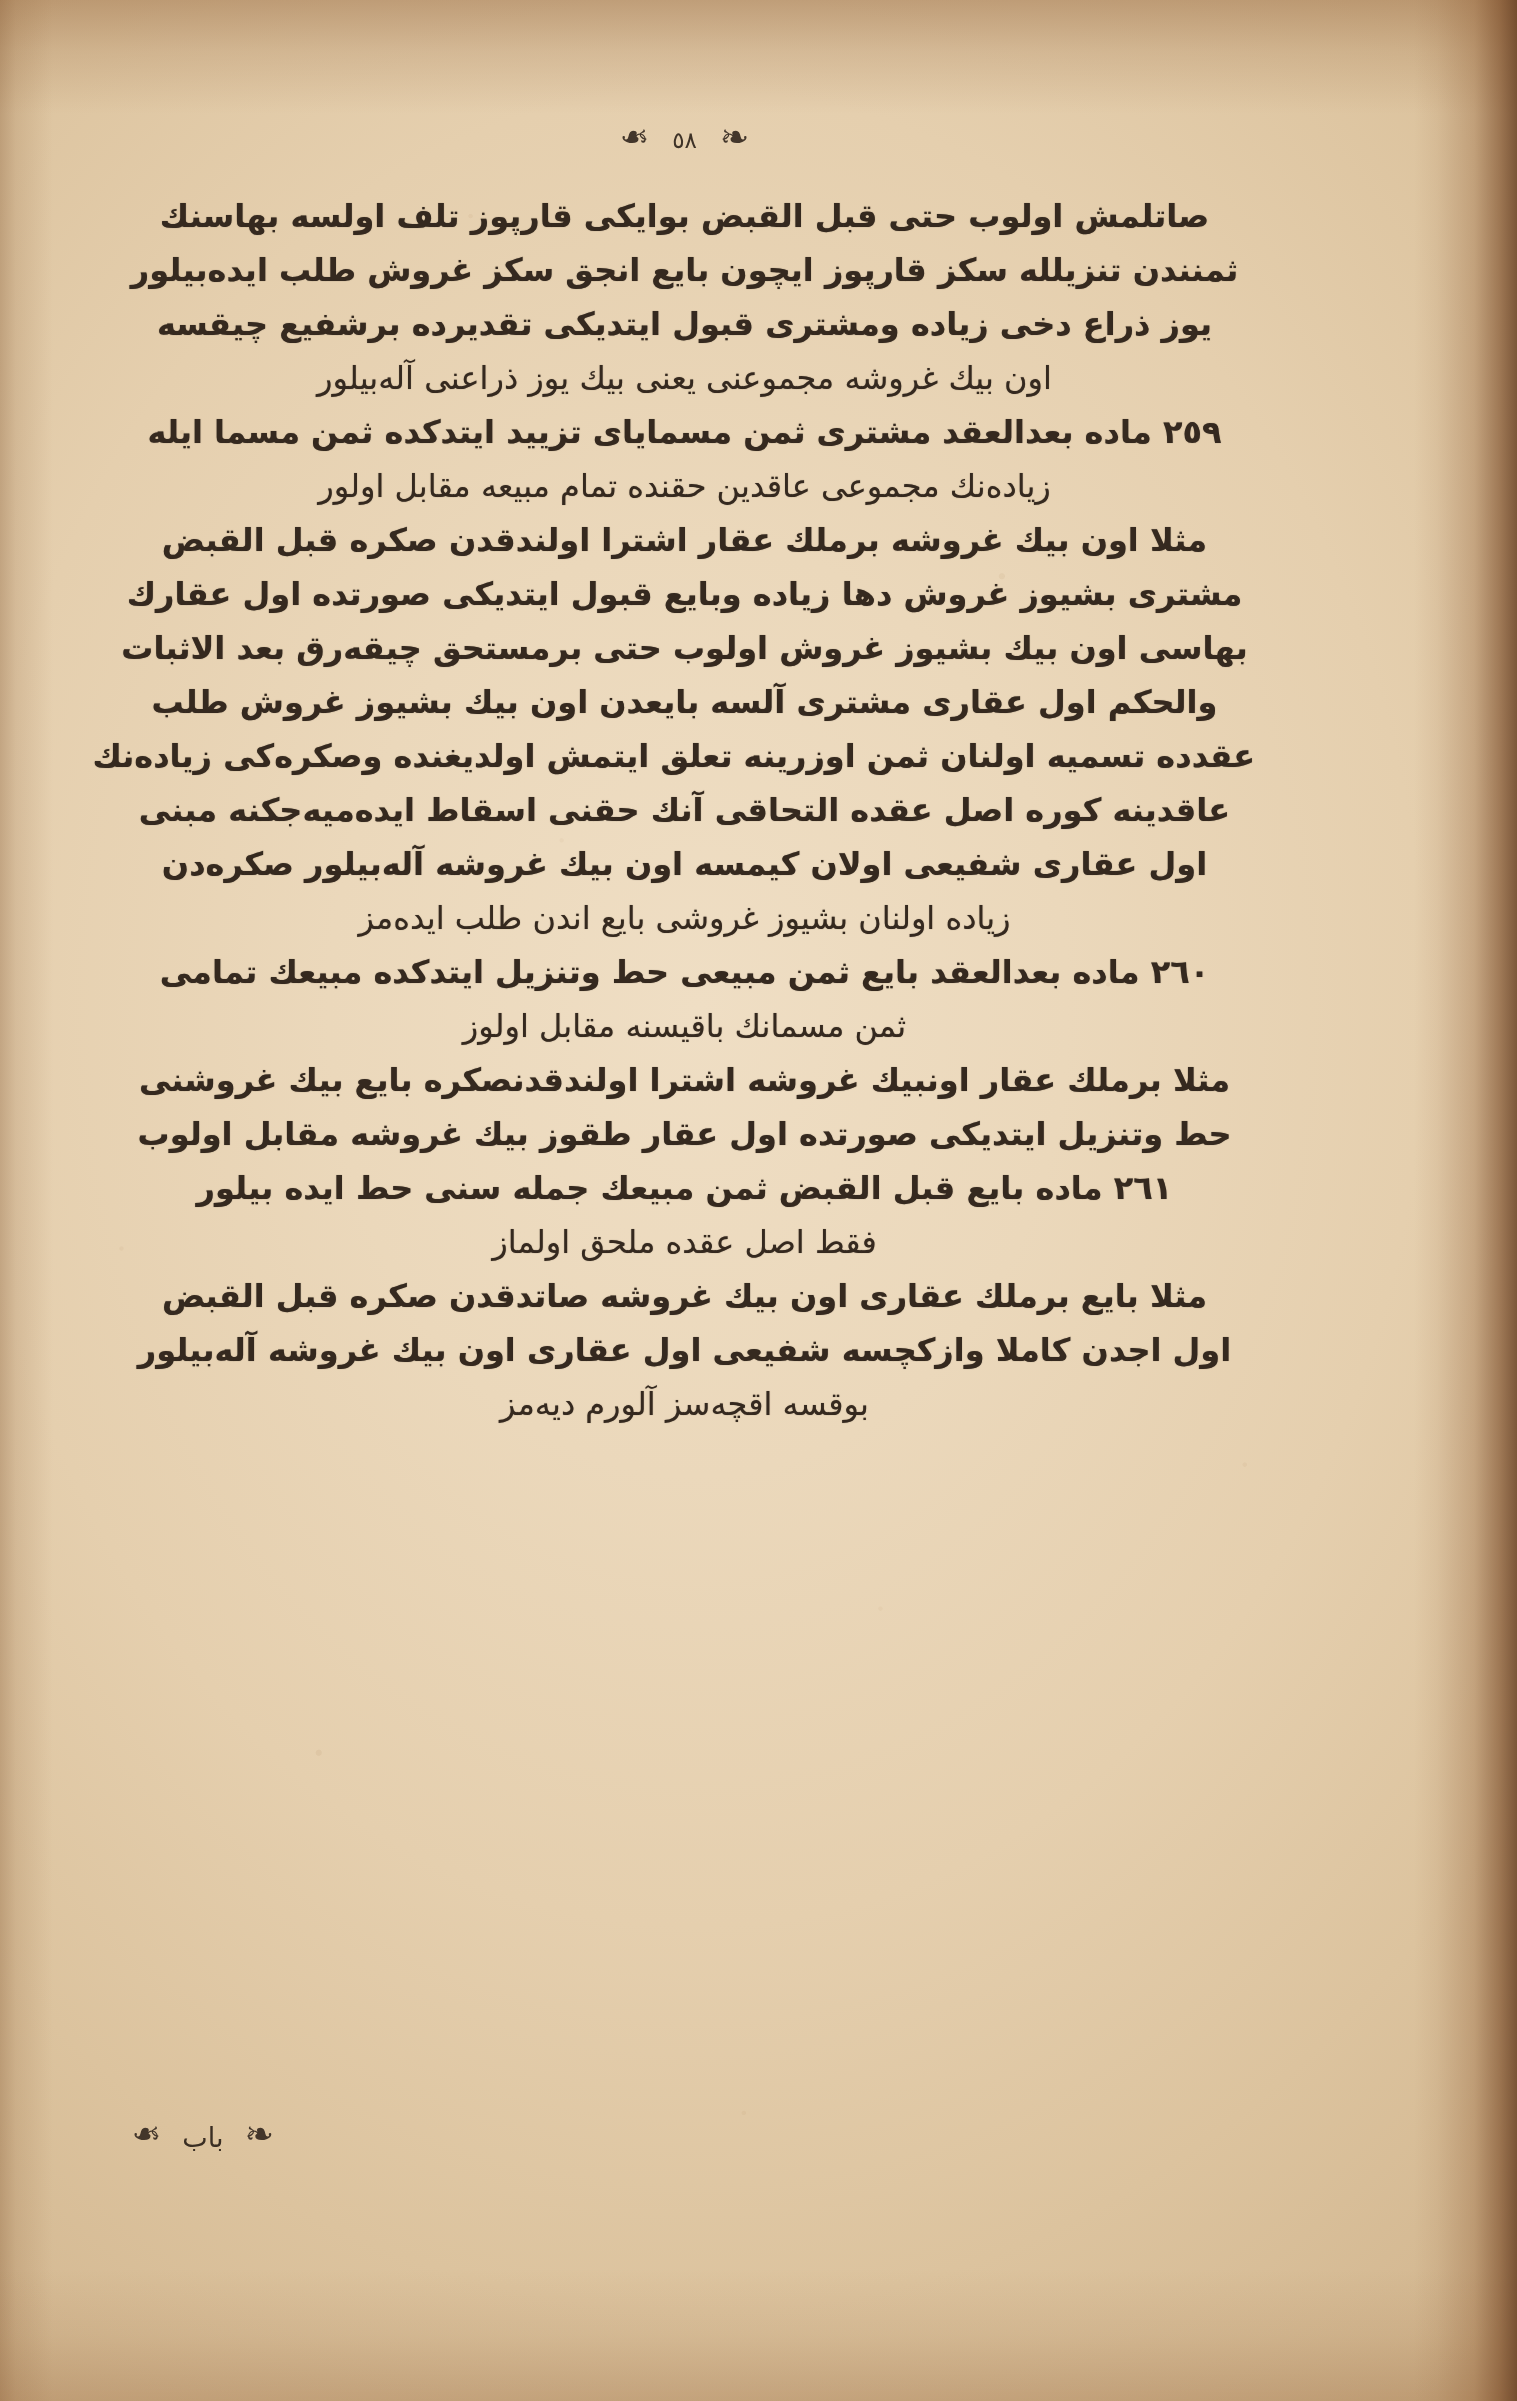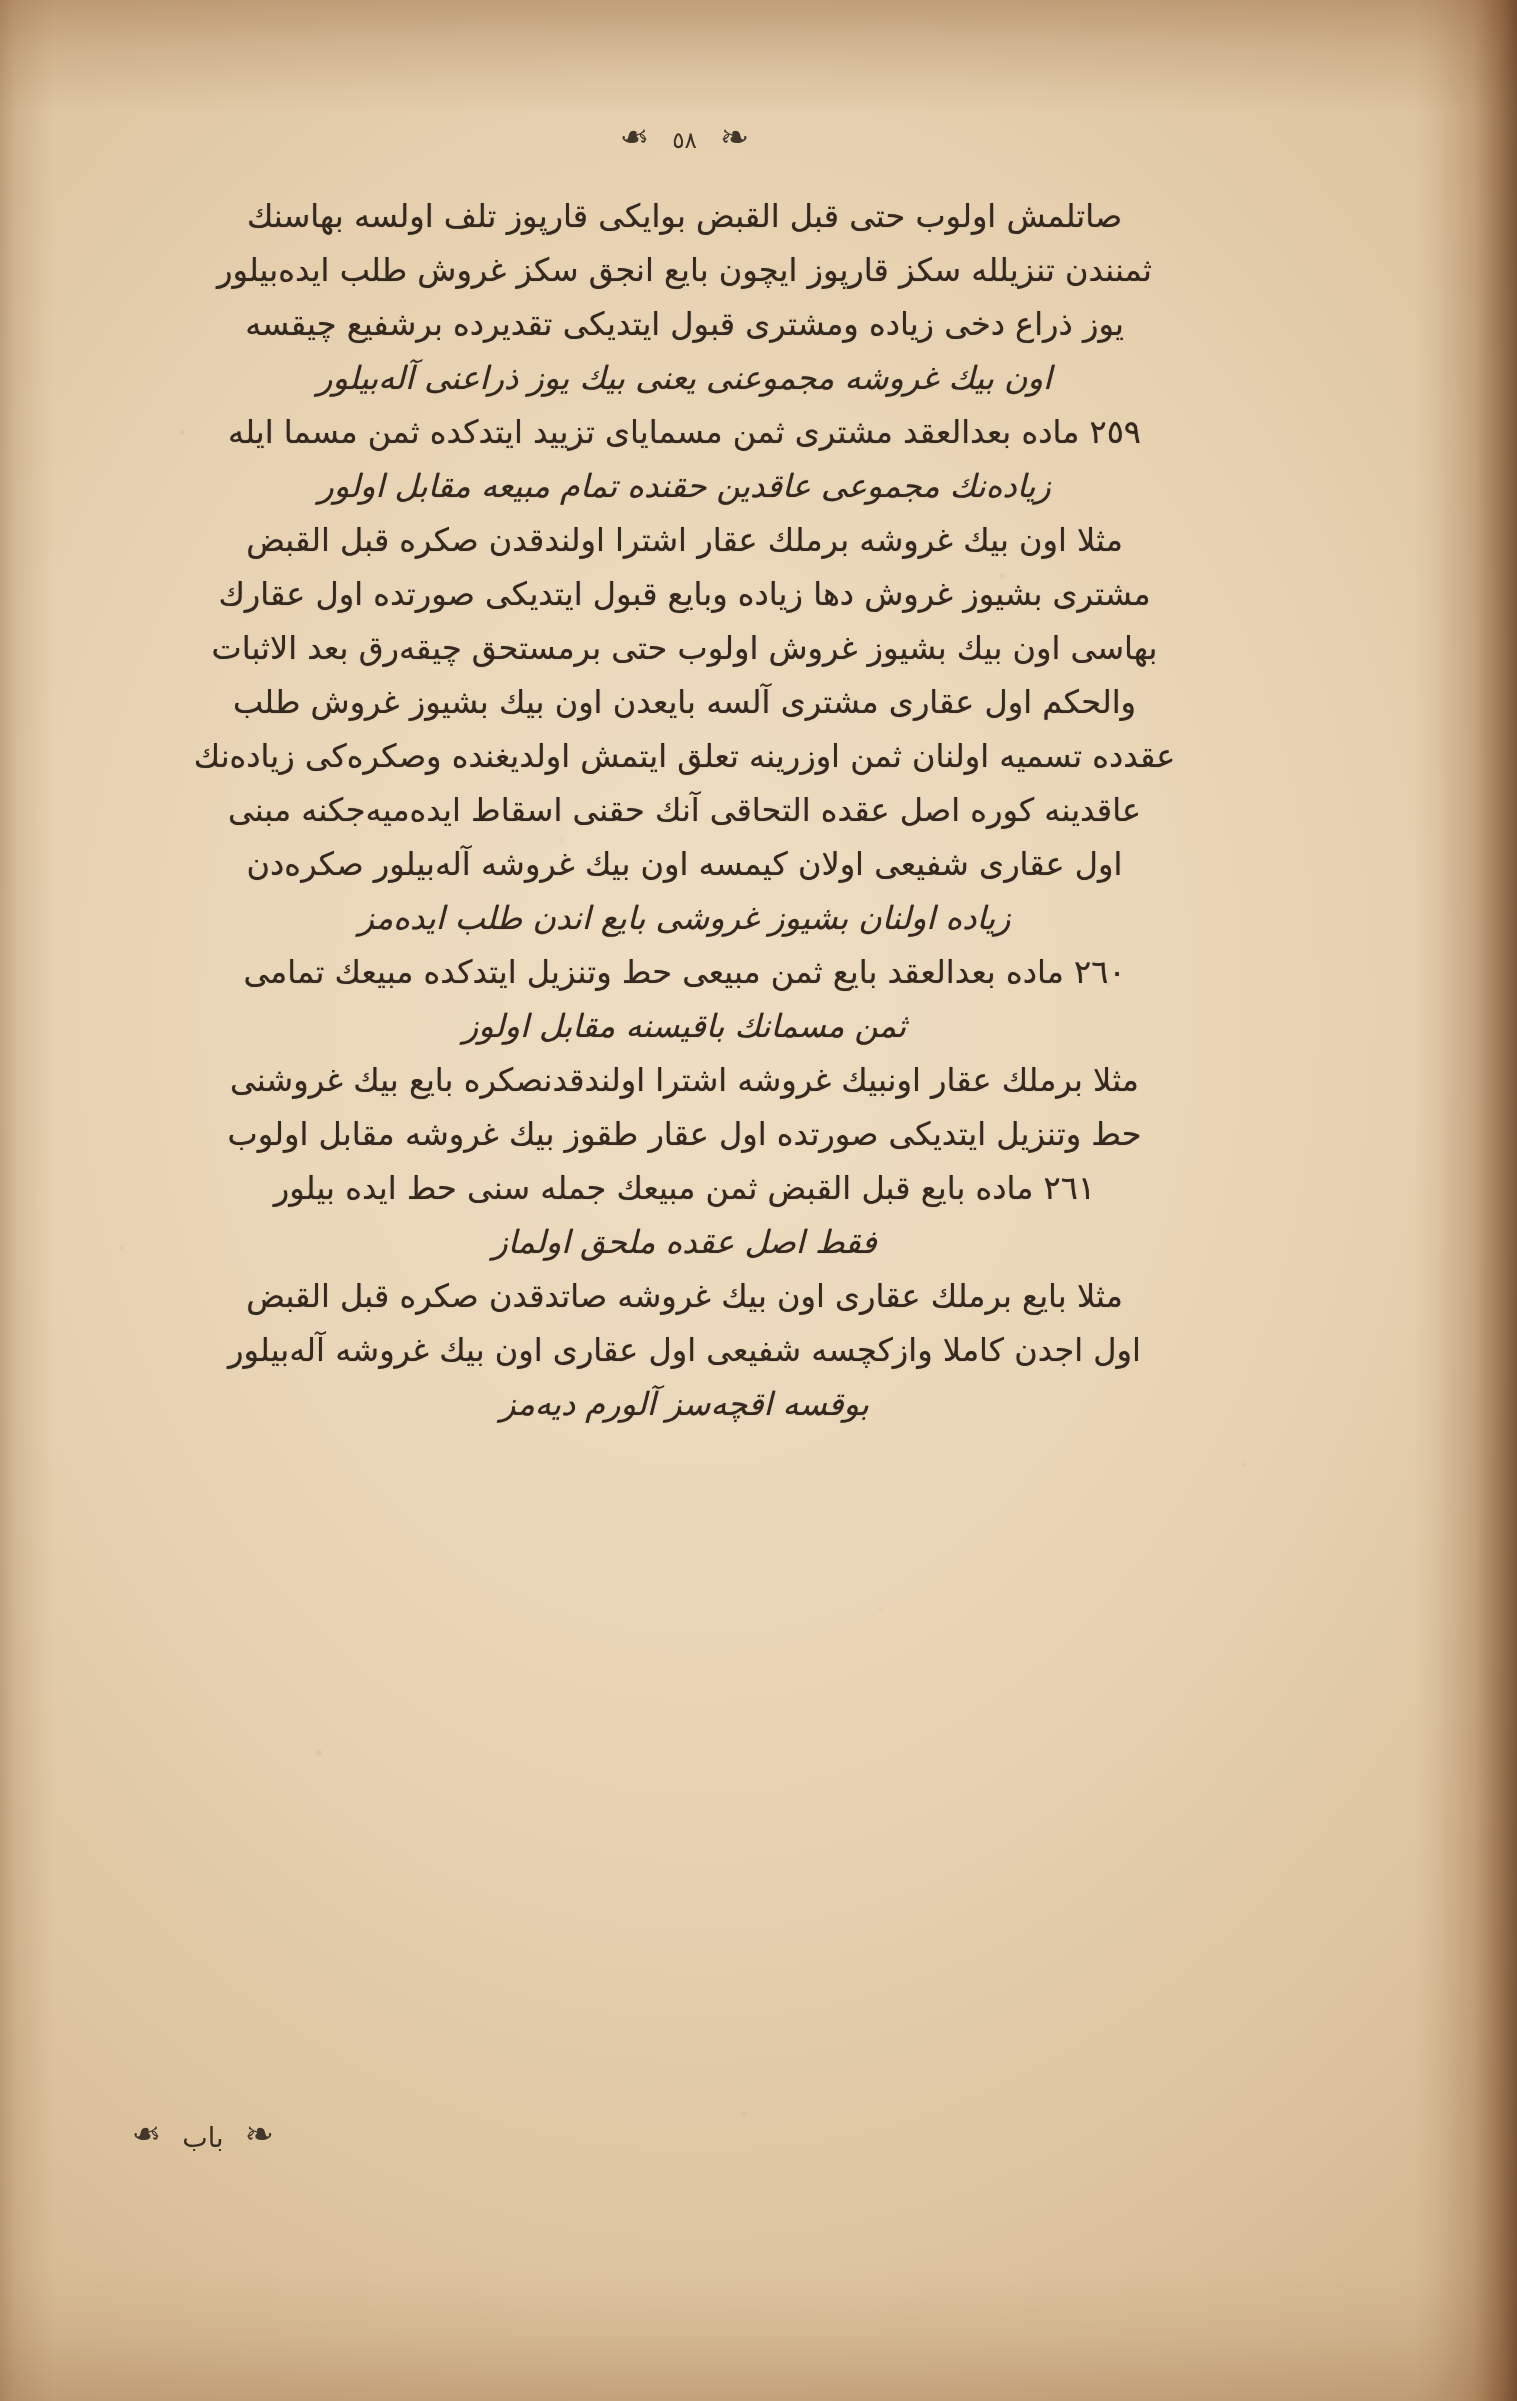--- a/index.html
+++ b/index.html
@@ -126,22 +126,22 @@
     direction: rtl;
     color: #35291f;
     font-family: "DejaVu Sans", sans-serif;
     font-size: 32px;
     line-height: 54px;
     white-space: nowrap;
     letter-spacing: 0.4px;
     text-shadow: 0 0 1px rgba(53,41,31,0.55);
   }
 
-  .line.center { text-align: left; font-style: italic; }
-  .line.ljust  { text-align: justify; }
+  .line.center { text-align: left; }
+  .line.ljust  { text-align: justify; font-weight: bold; }
 
   
   .page-foot {
     position: absolute;
     top: 2120px;
     left: 132px;
     display: flex;
     align-items: center;
     gap: 21px;
     direction: rtl;

